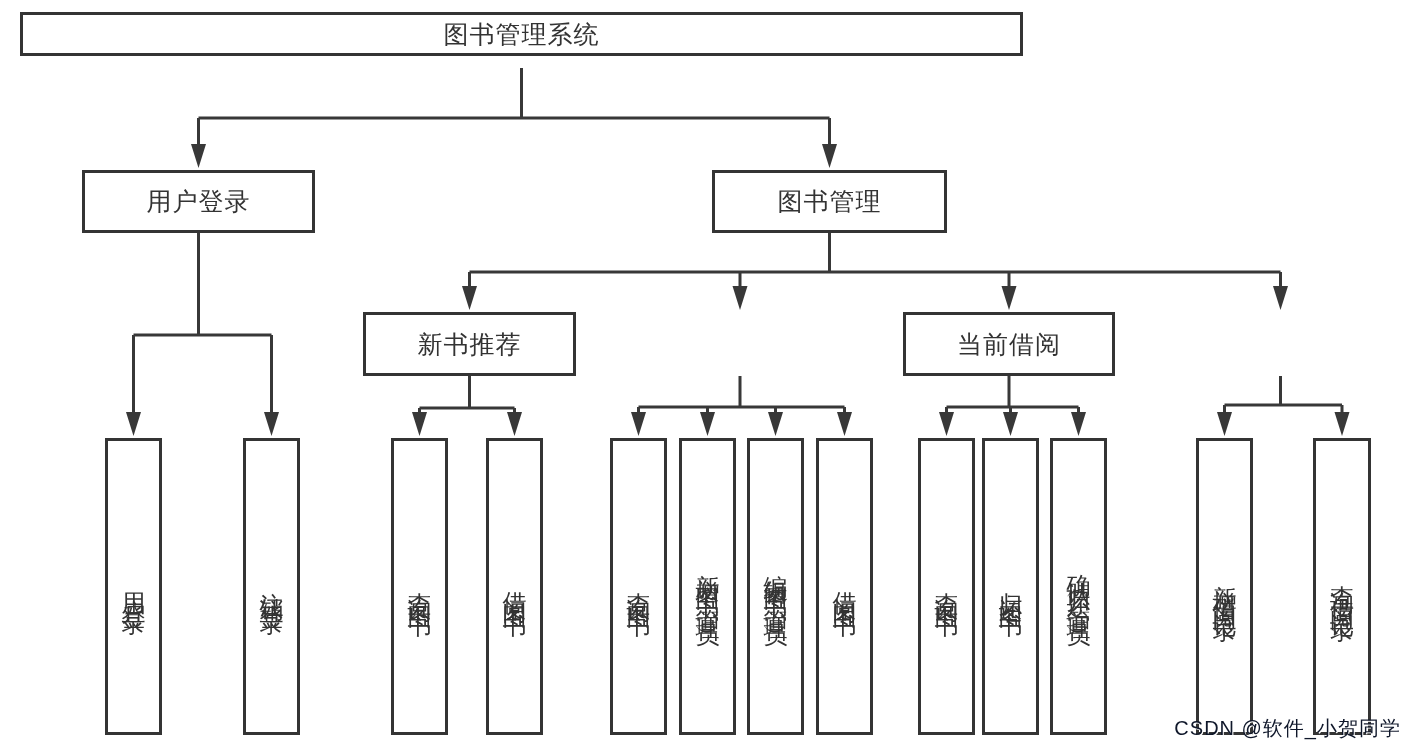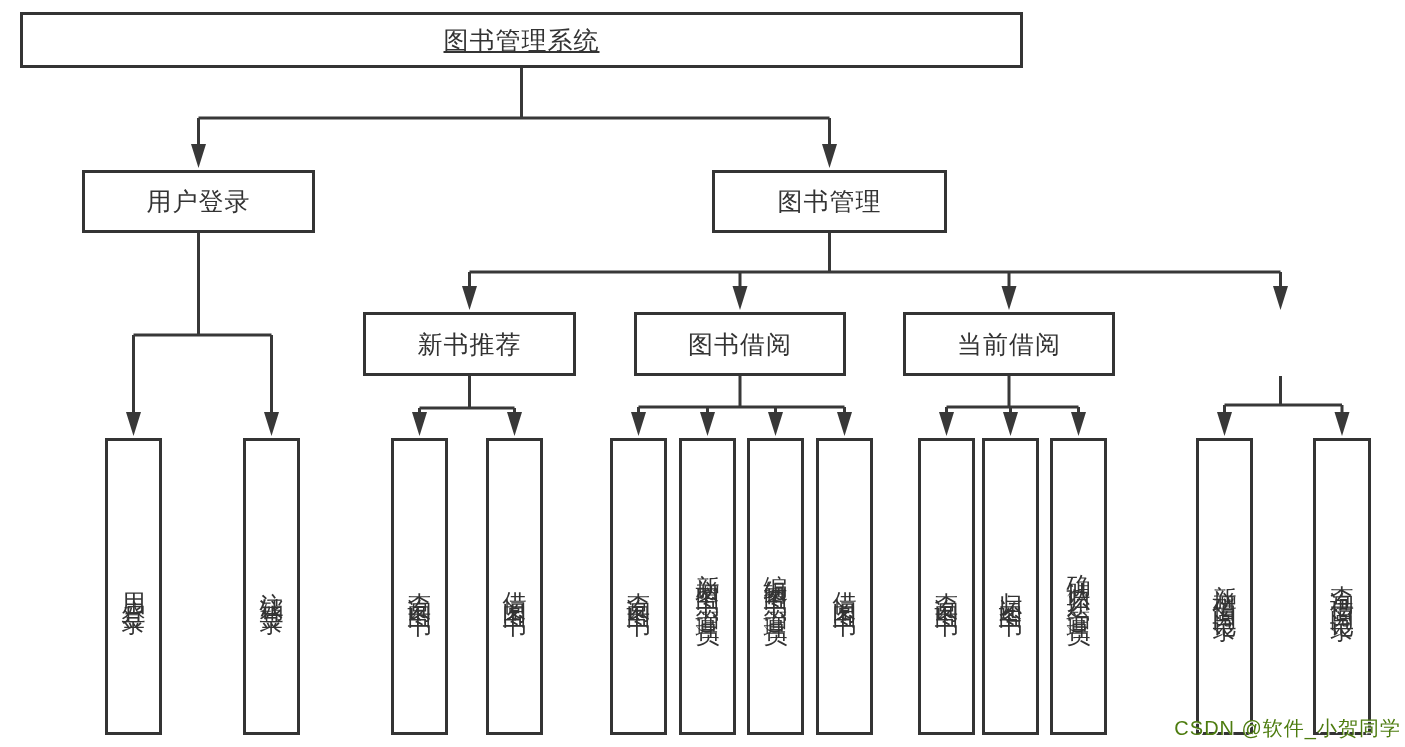--- a/index.html
+++ b/index.html
@@ -47,21 +47,21 @@
     letter-spacing: 7px;
     line-height: 1;
     white-space: nowrap;
   }
   .watermark {
     position: absolute;
     right: 4px;
     bottom: 5px;
     font-size: 20px;
     letter-spacing: 1px;
-    color: #4d7c0f;
+    color: #0f172a;
     text-shadow: 1px 1px 0 #ffffff;
     z-index: 10;
     white-space: nowrap;
   }
 </style>
 </head>
 <body>
 
 <div class="stage">
 
@@ -89,36 +89,33 @@
     <g>
       <path class="line" d="M1009 376 V407 M946.5 407 H1078.5 M946.5 407 V420 M1010.5 407 V420 M1078.5 407 V420"></path>
       <path class="arrow" d="M939 412 L954 412 L946.5 436 Z M1003 412 L1018 412 L1010.5 436 Z M1071 412 L1086 412 L1078.5 436 Z"></path>
     </g>
     <g>
       <path class="line" d="M1280.5 376 V405 M1224.5 405 H1342 M1224.5 405 V420 M1342 405 V420"></path>
       <path class="arrow" d="M1217 412 L1232 412 L1224.5 436 Z M1334.5 412 L1349.5 412 L1342 436 Z"></path>
     </g>
   </svg>
 
-  <div class="box hbox" style="left:20px; top:12px; width:1003px; height:56px;text-decoration:underline;">
+  <div class="box hbox" style="left:20px; top:12px; width:1003px; height:44px;">
     <span>图书管理系统</span>
   </div>
 
   <div class="box hbox" style="left:82px; top:170px; width:233px; height:63px;">
     <span>用户登录</span>
   </div>
   <div class="box hbox" style="left:363px; top:312px; width:213px; height:64px;">
     <span>新书推荐</span>
   </div>
 
   <div class="box hbox" style="left:712px; top:170px; width:235px; height:63px;">
     <span>图书管理</span>
-  </div>
-  <div class="box hbox" style="left:634px; top:312px; width:212px; height:64px;">
-    <span>图书借阅</span>
   </div>
   <div class="box hbox" style="left:903px; top:312px; width:212px; height:64px;justify-content:center;">
     <span>当前借阅</span>
   </div>
 
   <div class="box vbox" style="left:105px; top:438px; width:57px; height:297px;">
     <span class="vtext">用户登录</span>
   </div>
   <div class="box vbox" style="left:243px; top:438px; width:57px; height:297px;">
     <span class="vtext">注销登录</span>

